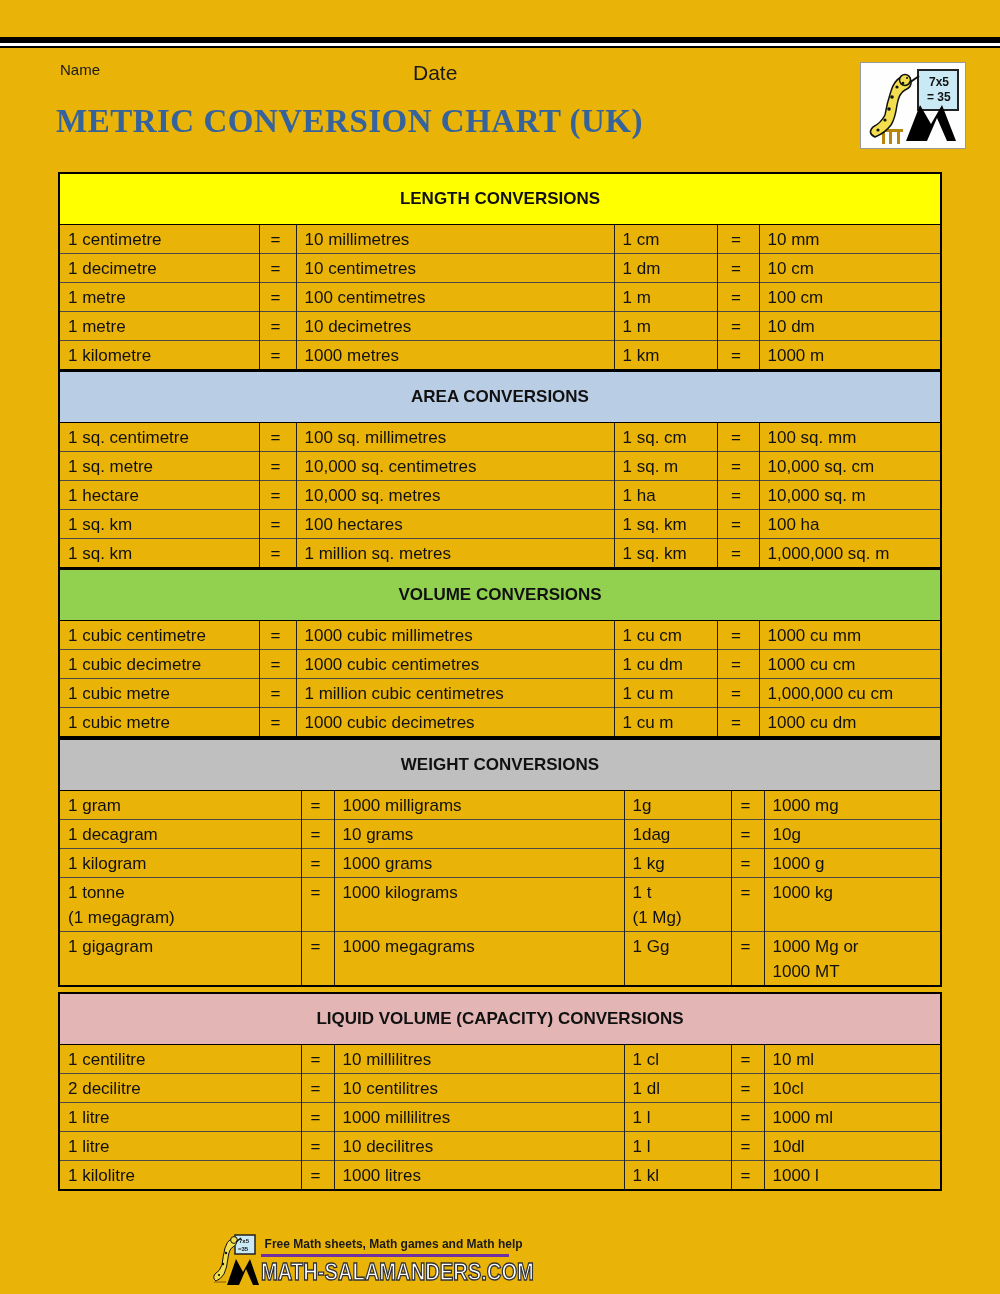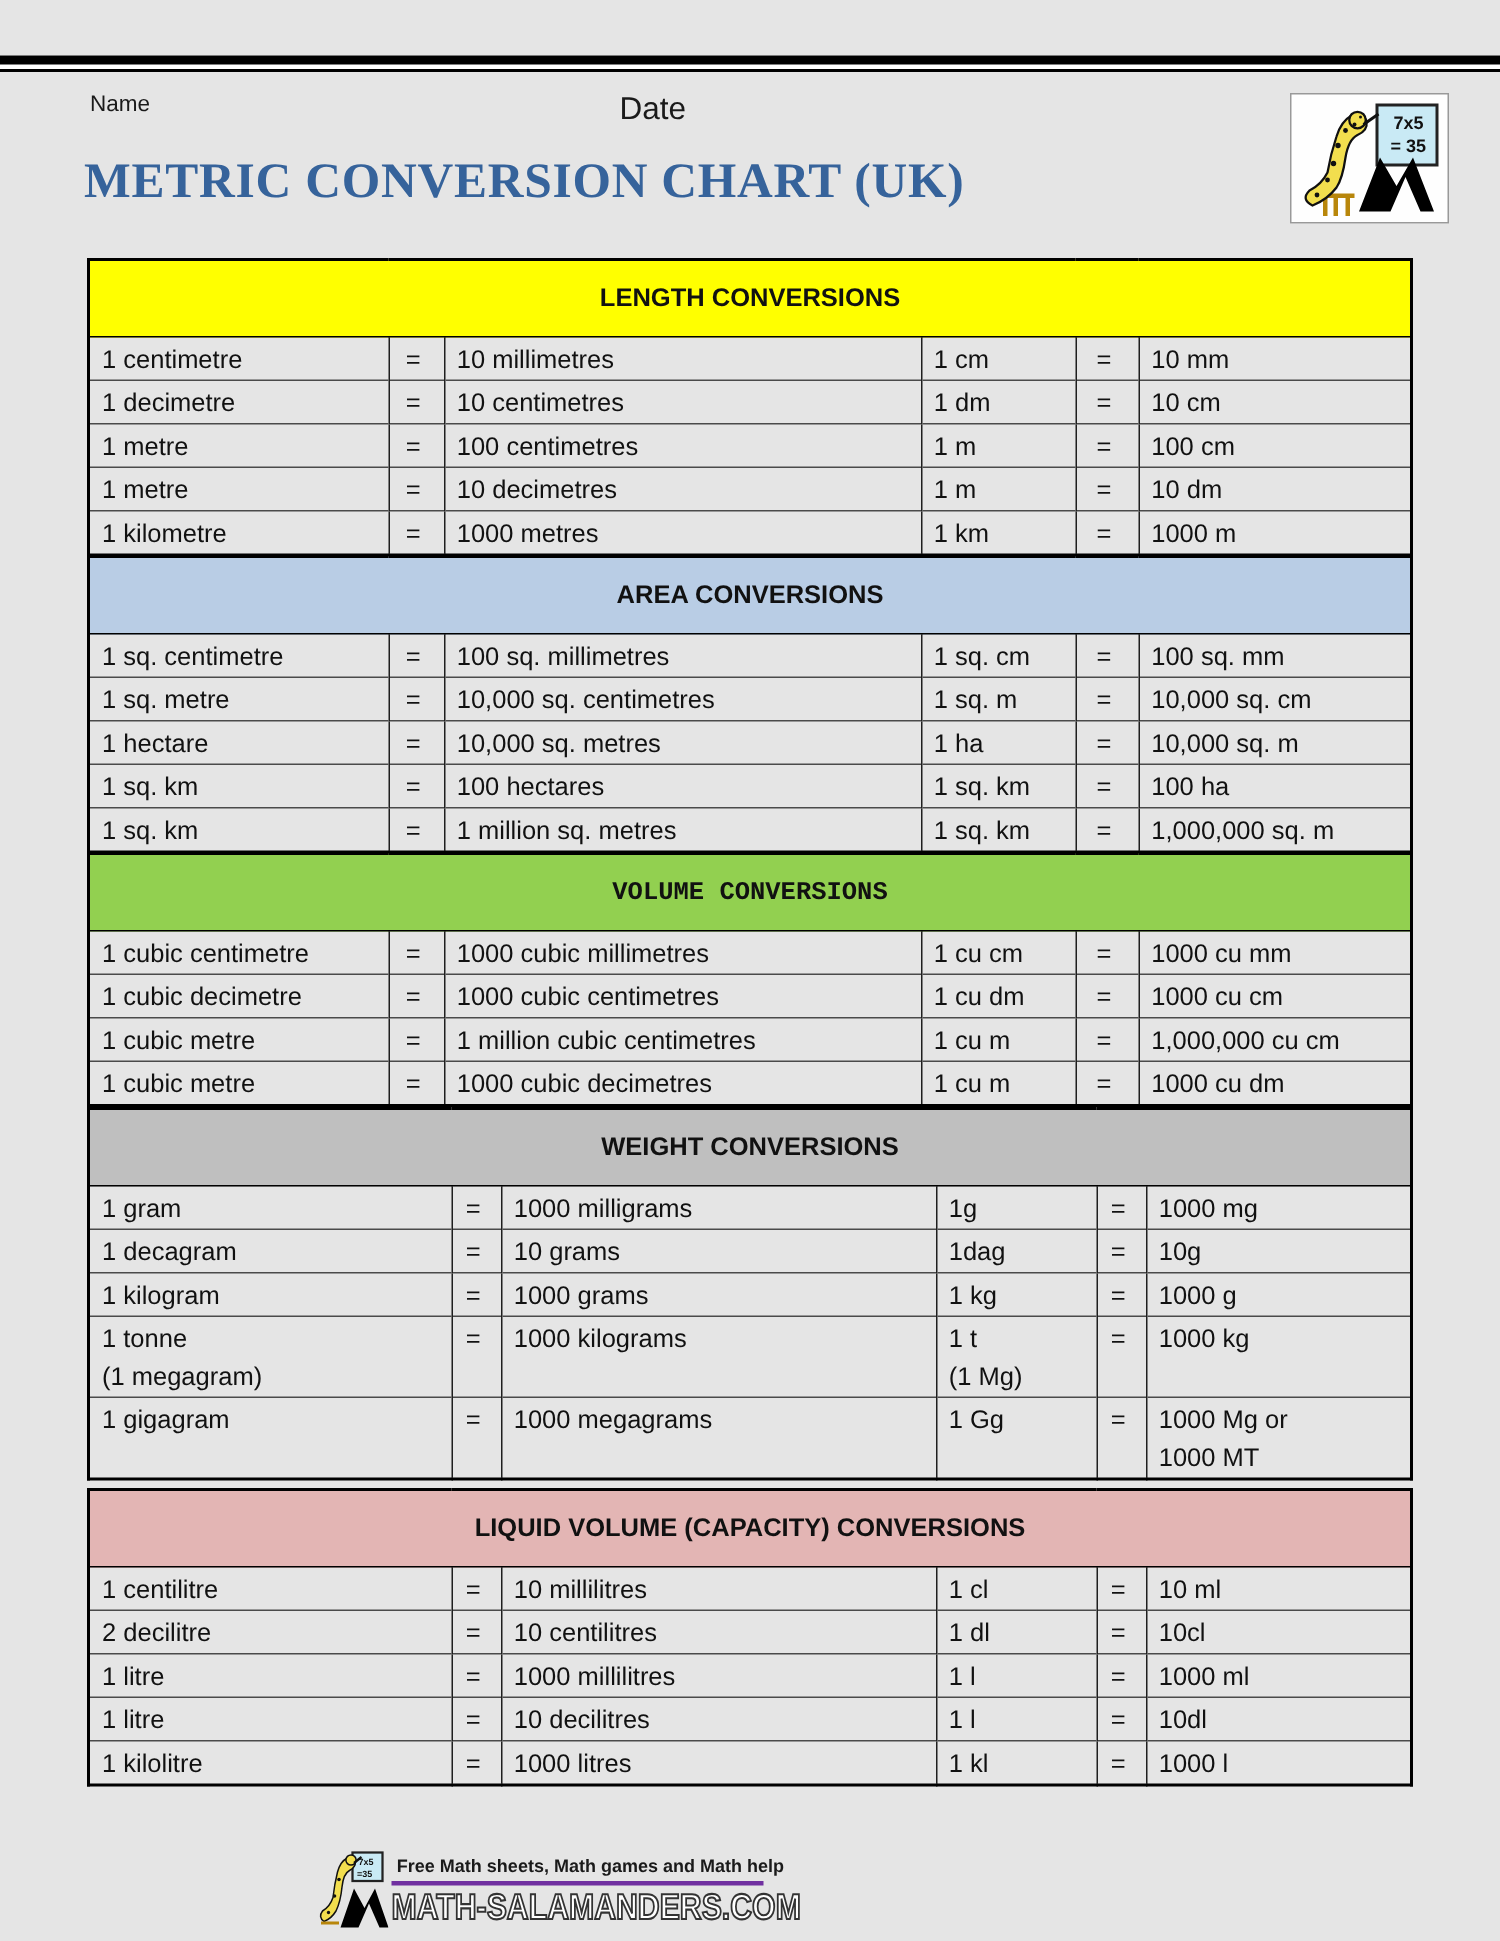--- a/index.html
+++ b/index.html
@@ -1,16 +1,16 @@
 <!DOCTYPE html>
 <html><head>
 <meta charset="utf-8">
 <style>
   html,body{margin:0;padding:0;background:#fff;}
-  .page{position:relative;width:1000px;height:1294px;background:#e5e5e5;
+  .page{position:relative;width:1000px;height:1294px;background:#eab308;
         font-family:"Liberation Sans",sans-serif;color:#111;overflow:hidden;}
   .topbar{position:absolute;left:0;top:37px;width:1000px;height:3px;
           border-top:6px solid #000;border-bottom:2px solid #000;background:#fff;}
   .name-label{position:absolute;left:60px;top:61px;font-size:15px;color:#1a1a1a;}
   .date-label{position:absolute;left:413px;top:61px;font-size:21px;color:#1a1a1a;}
   .title{position:absolute;left:56px;top:103px;margin:0;
          font-family:"Liberation Serif",serif;font-weight:600;font-size:33px;letter-spacing:.5px;}
   .logo-box{position:absolute;left:860px;top:62px;width:104px;height:85px;
             border:1px solid #999;background:#fefefe;}
   table.conv{position:absolute;left:58px;width:882px;border-collapse:collapse;table-layout:fixed;
@@ -188,21 +188,21 @@
     <colgroup>
         <col style="width:200px">
         <col style="width:37px">
         <col style="width:318px">
         <col style="width:103px">
         <col style="width:42px">
         <col style="width:182px">
       </colgroup>
     <thead>
         <tr>
-          <th colspan="6" style="background: rgb(146, 208, 80); font-family: Liberation Mono, monospace;">VOLUME CONVERSIONS</th>
+          <th colspan="6" style="background: rgb(146, 208, 80);">VOLUME CONVERSIONS</th>
         </tr>
       </thead>
     <tbody>
         <tr>
           <td>1 cubic centimetre</td>
           <td class="eq">=</td>
           <td>1000 cubic millimetres</td>
           <td>1 cu cm</td>
           <td class="eq">=</td>
           <td>1000 cu mm</td>

